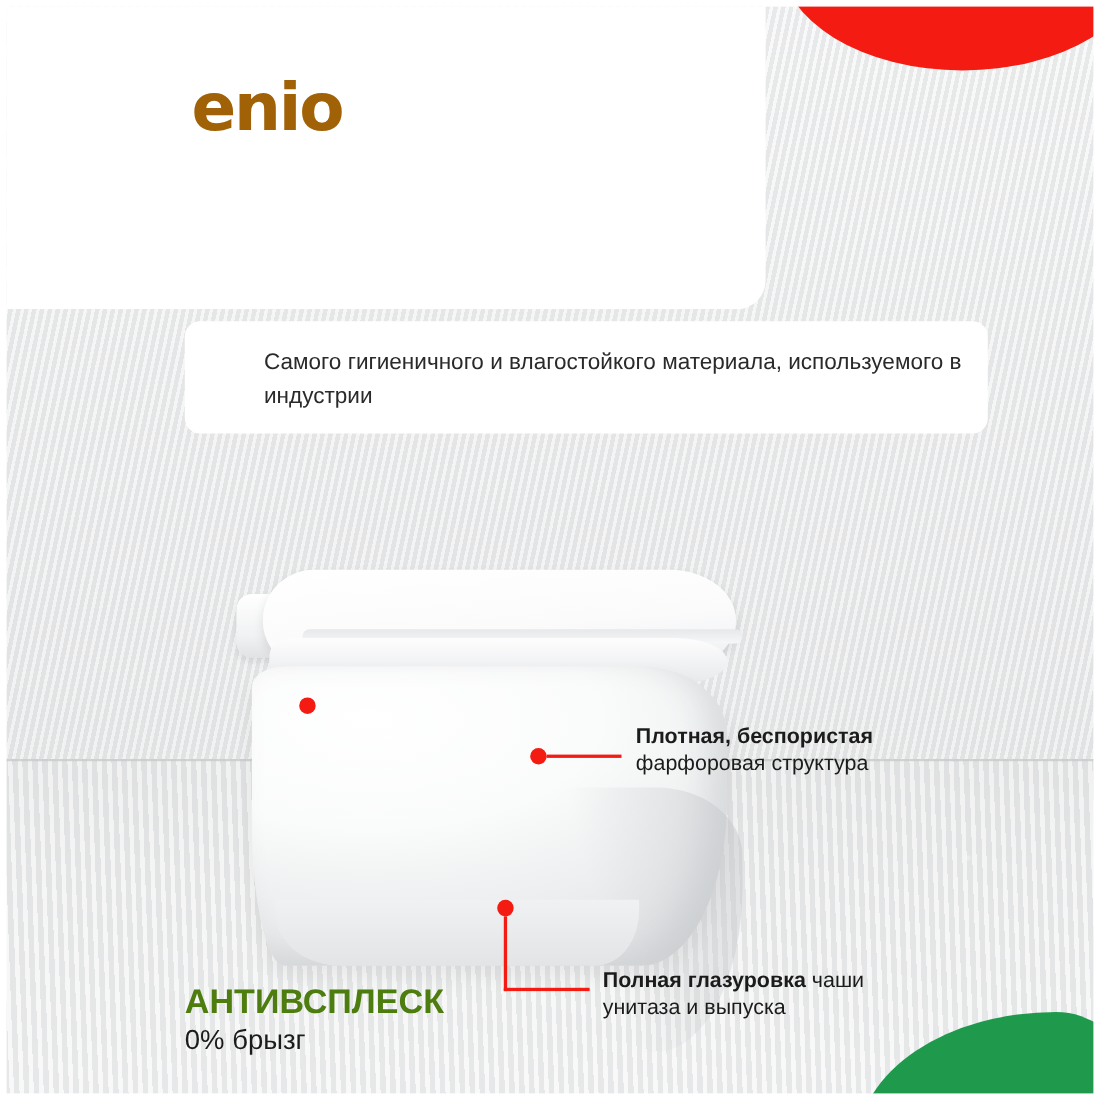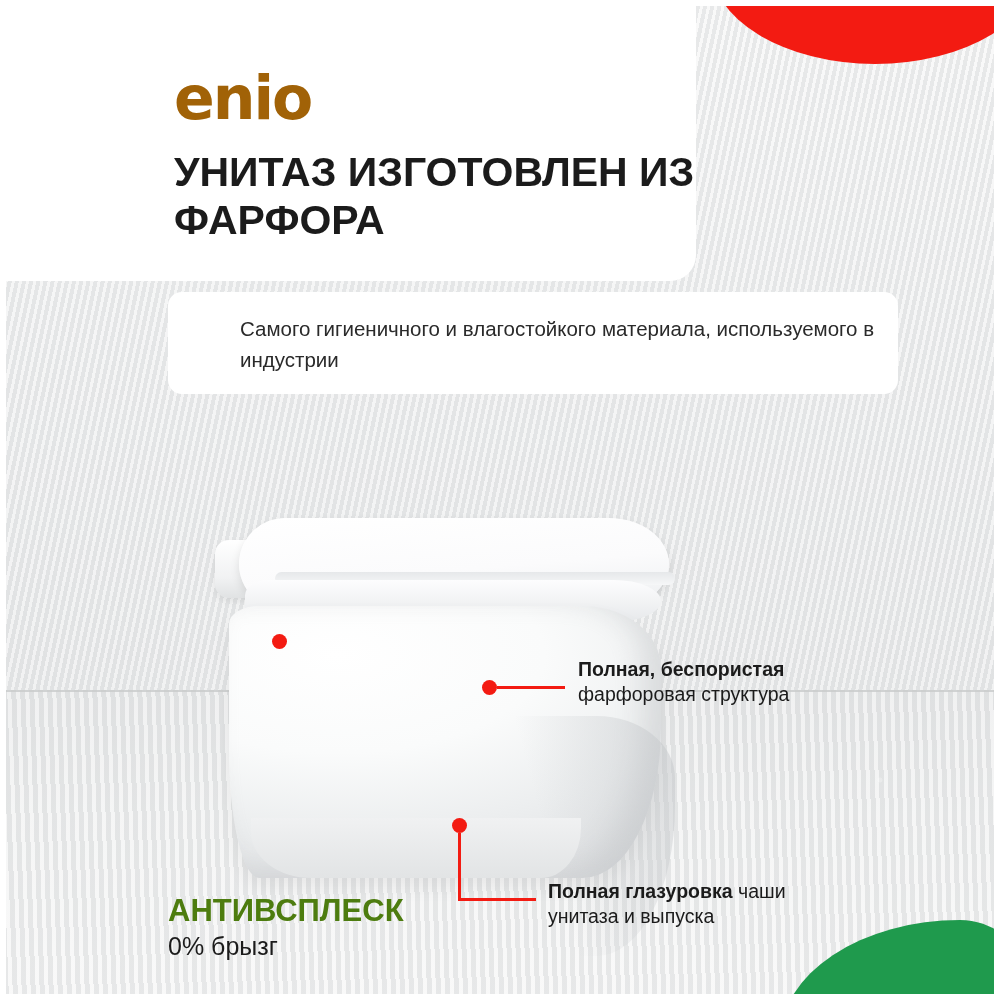--- a/index.html
+++ b/index.html
@@ -305,31 +305,30 @@
     </div>
     <div class="seat"></div>
     <div class="bowl">
       <div class="bowl-shade"></div>
     </div>
     <div class="bowl-bottom"></div>
   </div>
 
   <div class="header-card">
     <div class="logo">enio</div>
-    <div class="headline">УНИТАЗ ИЗГОТОВЛЕН ИЗ ФАРФОРА</div>
   </div>
 
   <div class="sub-card">
     <div class="sub-text">Самого гигиеничного и влагостойкого материала, используемого в индустрии</div>
   </div>
 
   <div class="dot dot1"></div>
 
   <div class="callout-text c2">
-    <b>Полная, беспористая</b><br>
+    <b>Плотная, беспористая</b><br>
     <span>фарфоровая структура</span>
   </div>
   <div class="dot dot2"></div>
   <div class="lead lead-h2"></div>
 
   <div class="callout-text c3">
     <b>Полная глазуровка</b><span> чаши</span><br>
     <span>унитаза и выпуска</span>
   </div>
   <div class="dot dot3"></div>

